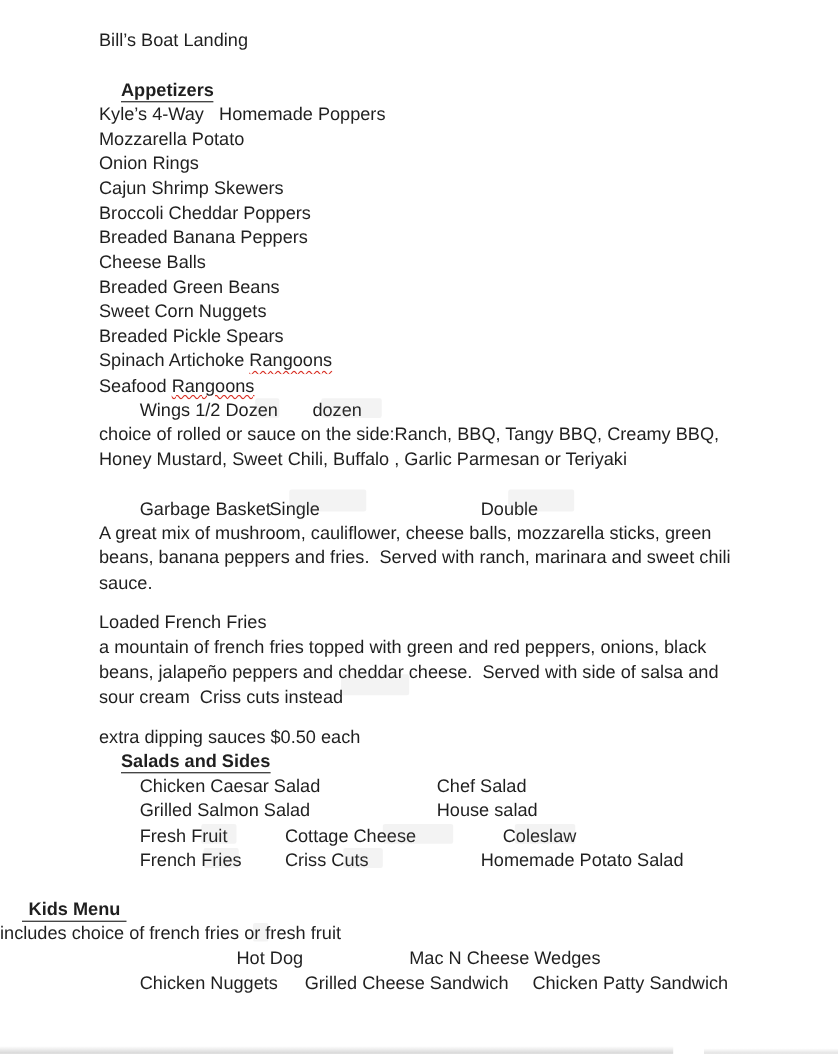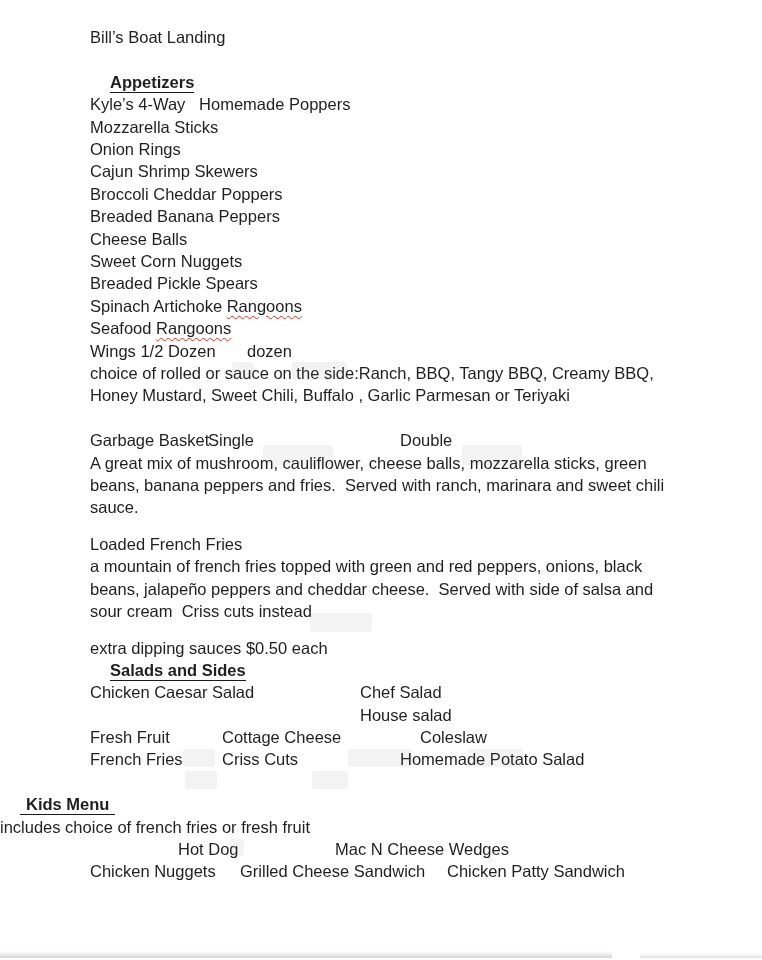--- a/index.html
+++ b/index.html
@@ -9,21 +9,21 @@
     width:762px; height:960px;
     margin:0 auto;
     background:#ffffff;
     font-family:"Liberation Sans", sans-serif;
     font-size:16.5px;
     line-height:22.4px;
     color:#1f1f1f;
     overflow:hidden;
   }
   .line { padding-left:90px; padding-right:40px; white-space:pre-wrap; }
-  .rline { position:relative; height:22.4px; }
+  .rline { position:relative; height:22.4px;margin-left:37px; }
   .pos { position:absolute; top:0; white-space:pre; }
   .title { margin-top:26px; }
   .spacer { height:22.4px; }
   .spacer-sm { height:14px; }
   .heading { font-weight:bold; }
   .u { display:inline-block; border-bottom:1.8px solid #1a1a1a; line-height:20px;margin-left:20px; }
   .u-pad { padding:0 6px; }
   .center { padding-left:0; padding-right:0; }
   .sp {
     text-decoration: underline;
@@ -54,26 +54,27 @@
 
 <div class="page">
 
   <div class="line title">Bill’s Boat Landing</div>
 
   <div class="spacer"></div>
 
   <div class="line heading"><span class="u">Appetizers</span></div>
 
   <div class="line">Kyle’s 4-Way   Homemade Poppers</div>
-  <div class="line">Mozzarella Sticks</div>
+  <div class="line">Mozzarella Potato</div>
   <div class="line">Onion Rings</div>
   <div class="line">Cajun Shrimp Skewers</div>
   <div class="line">Broccoli Cheddar Poppers</div>
   <div class="line">Breaded Banana Peppers</div>
   <div class="line">Cheese Balls</div>
+  <div class="line">Breaded Green Beans</div>
   <div class="line">Sweet Corn Nuggets</div>
   <div class="line">Breaded Pickle Spears</div>
 
   <div class="line"><span>Spinach Artichoke </span><span class="sp">Rangoons</span></div>
 
   <div class="line"><span>Seafood </span><span class="sp">Rangoons</span></div>
 
   <div class="rline">
     <span class="pos" style="left:90px">Wings 1/2 Dozen</span>
     <span class="pos" style="left:247px">dozen</span>
@@ -104,20 +105,21 @@
 
   <div class="line">extra dipping sauces $0.50 each</div>
 
   <div class="line heading"><span class="u">Salads and Sides</span></div>
 
   <div class="rline">
     <span class="pos" style="left:90px">Chicken Caesar Salad</span>
     <span class="pos" style="left:360px">Chef Salad</span>
   </div>
   <div class="rline">
+    <span class="pos" style="left:90px">Grilled Salmon Salad</span>
     <span class="pos" style="left:360px">House salad</span>
   </div>
   <div class="rline">
     <span class="pos" style="left:90px">Fresh Fruit</span>
     <span class="pos" style="left:222px">Cottage Cheese</span>
     <span class="pos" style="left:420px">Coleslaw</span>
   </div>
   <div class="rline">
     <span class="pos" style="left:90px">French Fries</span>
     <span class="pos" style="left:222px">Criss Cuts</span>

